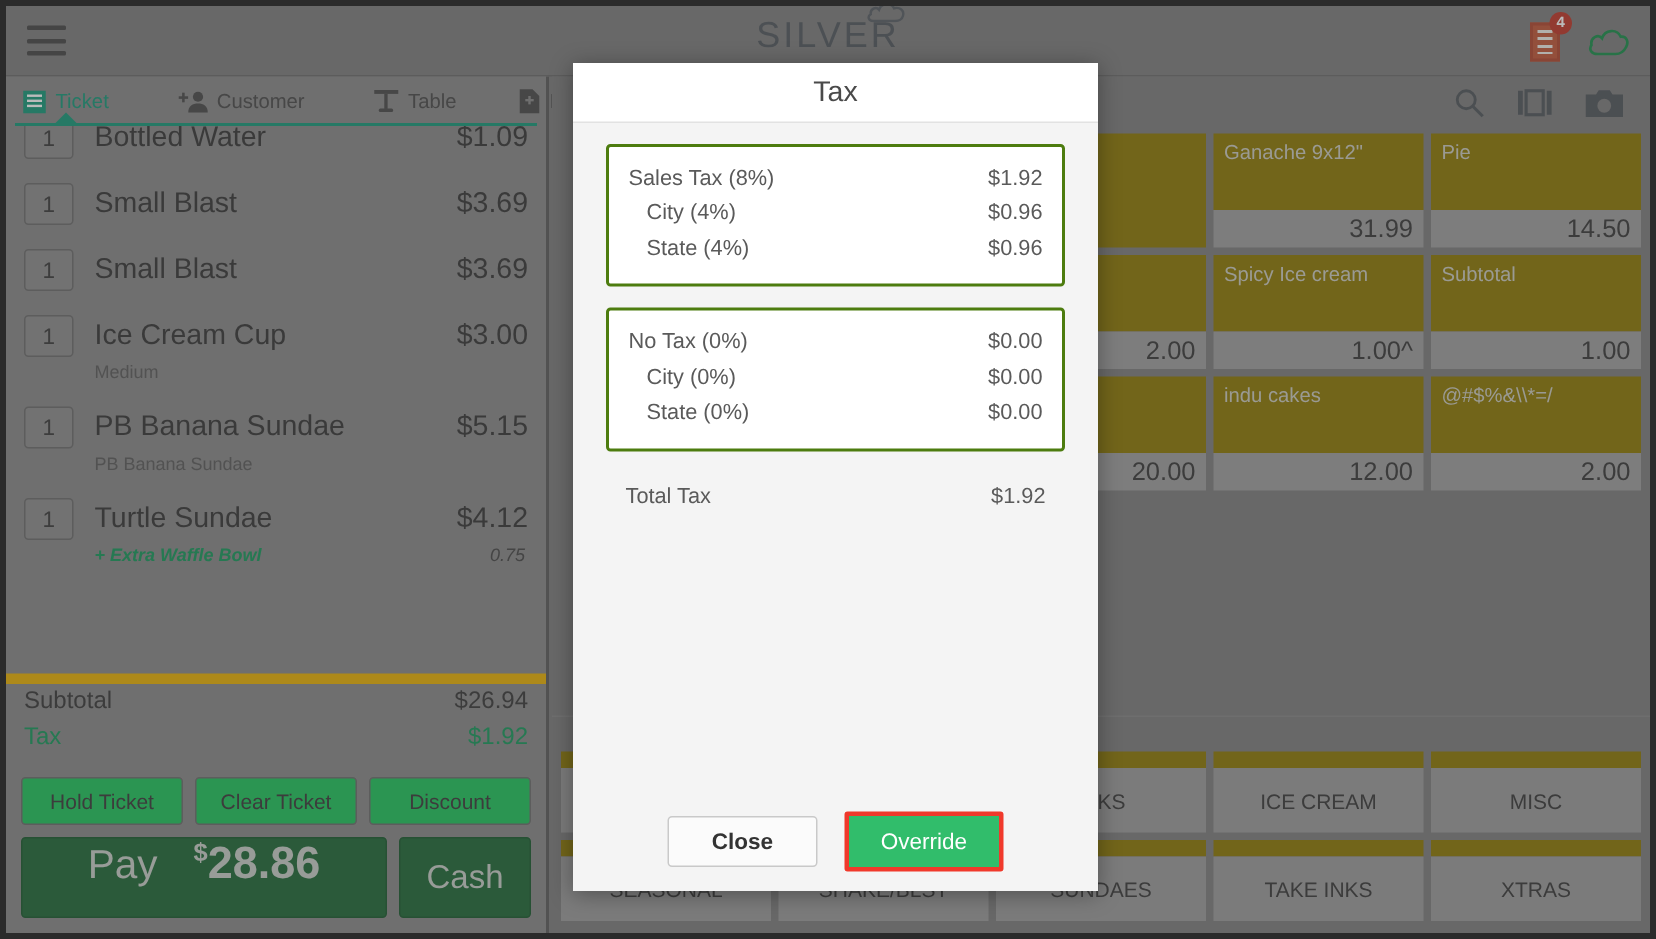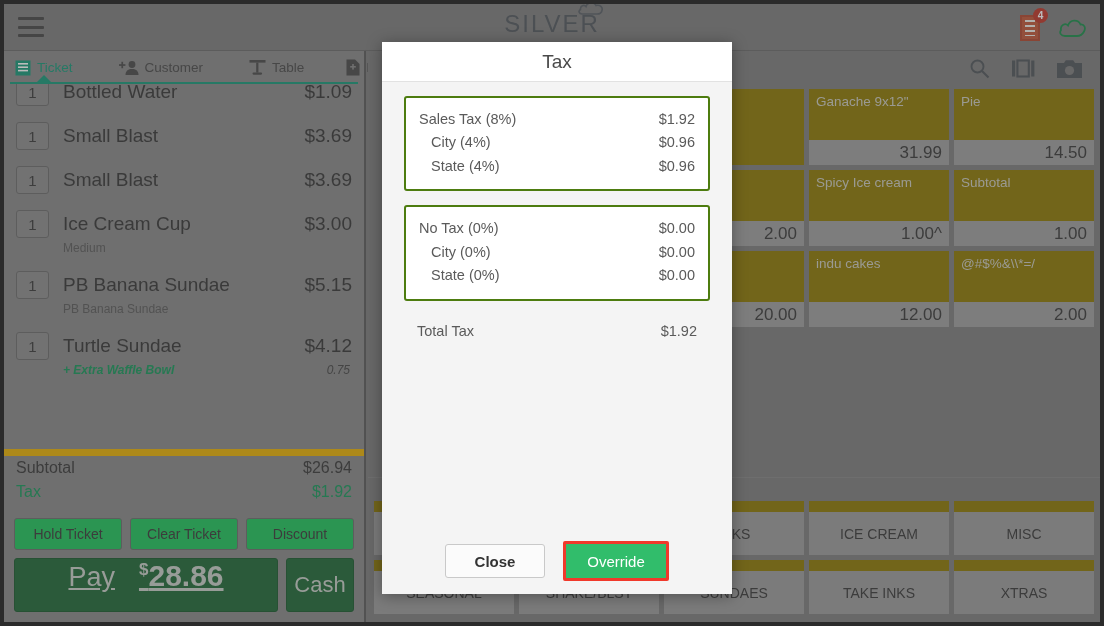--- a/index.html
+++ b/index.html
@@ -122,27 +122,26 @@
   .abtn {
     flex: 1; height: 32px; border: 1px solid #6f6f6f; border-radius: 3px;
     background: #22c55e; color: #3d3d3d; font-size: 14px;
     display: flex; align-items: center; justify-content: center; cursor: pointer;
   }
   .payrow { display: flex; gap: 8px; padding: 2px 10px 10px 10px; }
   .paybtn {
     flex: 1; height: 54px; background: #226b3a; border: 1px solid #1d5c31; border-radius: 3px;
     color: #c9cfc9; display: flex; align-items: baseline; justify-content: center; gap: 24px;
     cursor: pointer;
-    text-decoration: underline;
   }
   .paybtn .pw { font-size: 27px; }
   .paybtn .pamt { font-size: 30px; font-weight: bold; }
   .paybtn .pamt sup { font-size: 17px; vertical-align: super; }
   .cashbtn {
-    width: 68px; height: 54px; background: #226b3a; border: 1px solid #1d5c31; border-radius: 3px;
+    width: 88px; height: 54px; background: #226b3a; border: 1px solid #1d5c31; border-radius: 3px;
     color: #c9cfc9; font-size: 22px;
     display: flex; align-items: center; justify-content: center; cursor: pointer;
   }
 
   
   .right-panel {
     position: absolute; left: 364px; top: 47px; right: 0; bottom: 0;
     background: #808080; display: flex; flex-direction: column;
   }
   .right-toolbar {

